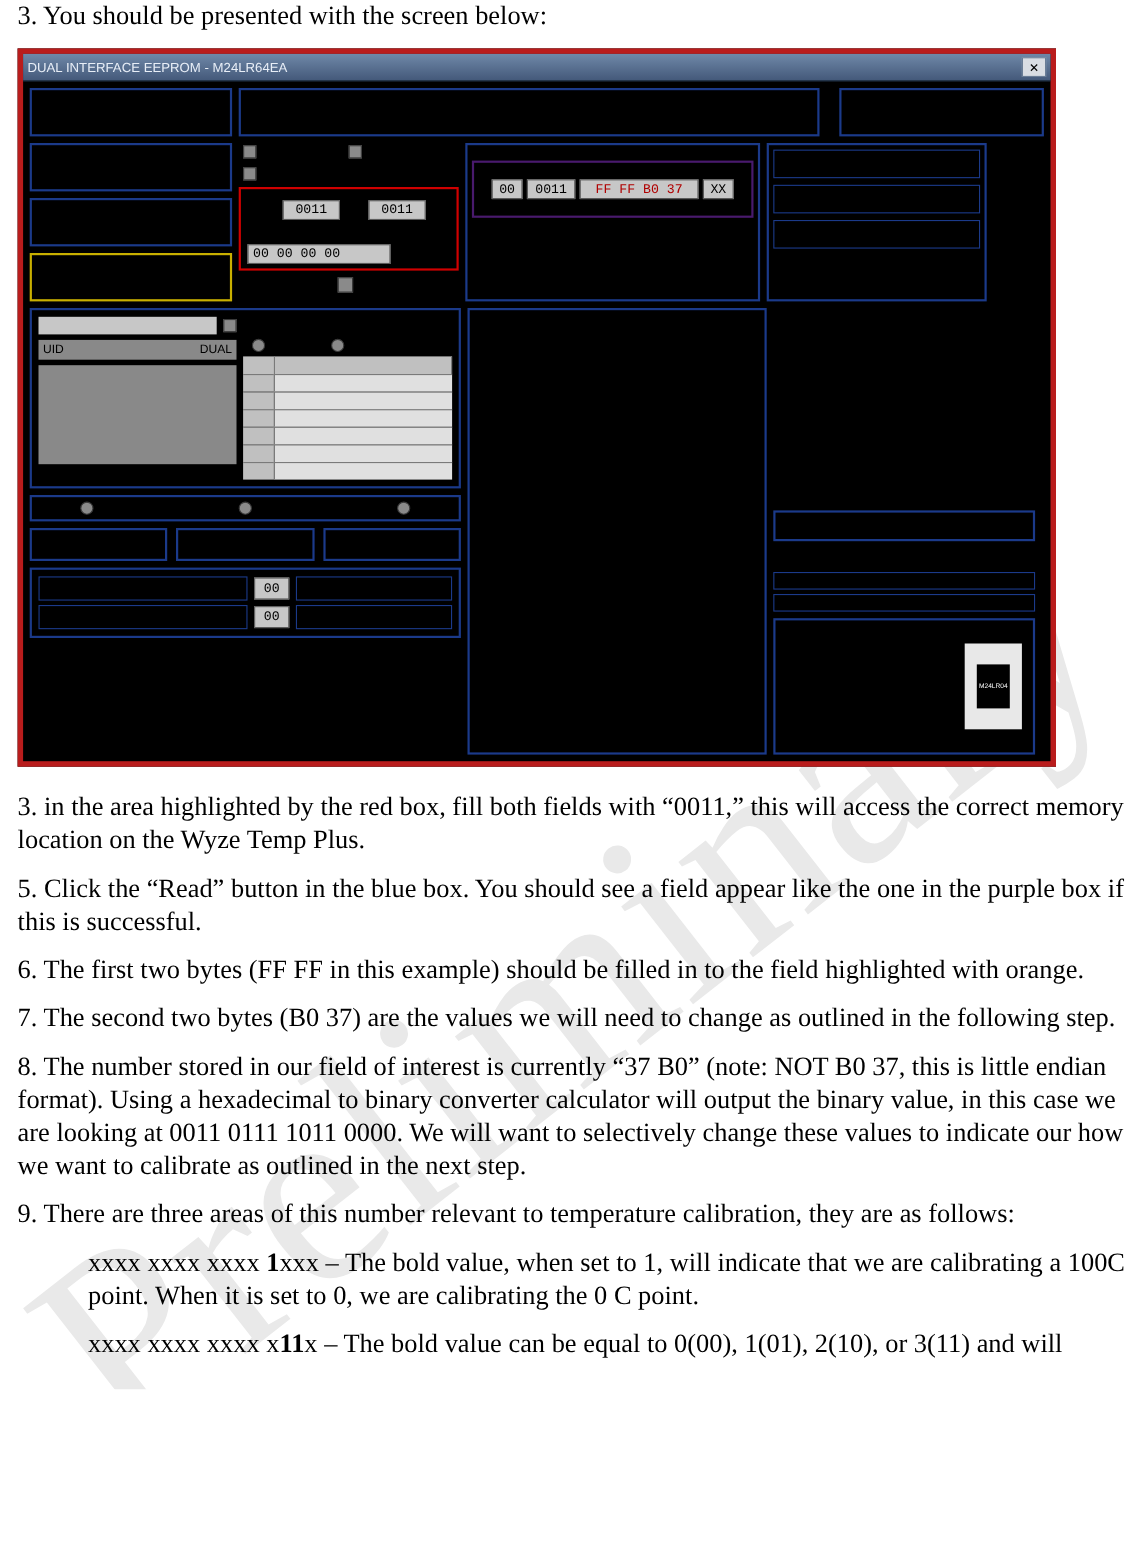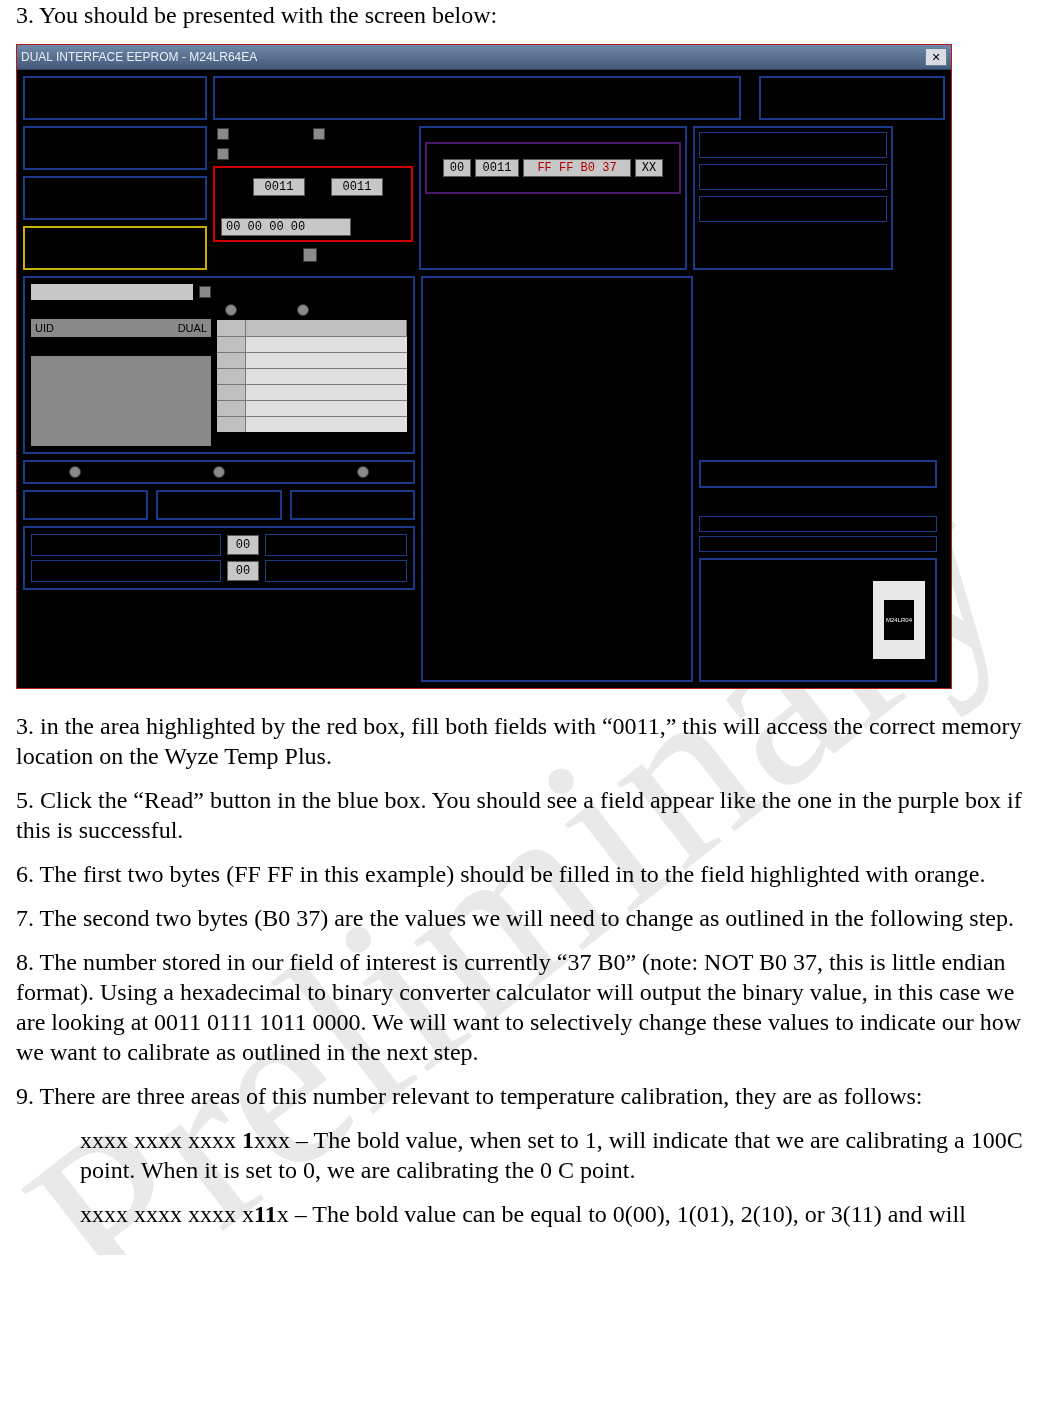--- a/index.html
+++ b/index.html
@@ -6,21 +6,21 @@
   .page{width:1039px;margin:0 auto;padding:0 16px 12px 16px;box-sizing:border-box;position:relative;}
   .watermark{position:absolute;left:-60px;top:760px;font-size:240px;color:#e9e9e9;
     transform:rotate(-38deg);font-family:"Times New Roman",serif;font-weight:400;
     pointer-events:none;user-select:none;z-index:0;letter-spacing:2px;}
   .content{position:relative;z-index:1;}
   .p{font-size:24px;line-height:1.25;margin:0 0 14px 0;}
   .indent{margin-left:64px;}
   .b{font-weight:700;}
 
   
-  .win{width:934px;border:1px solid #b91c1c;background:#000;margin:4px 0 22px 0;}
+  .win{width:934px;border:5px solid #b91c1c;background:#000;margin:4px 0 22px 0;}
   .titlebar{height:24px;background:linear-gradient(#6f88a8,#44597a);display:flex;
     align-items:center;justify-content:space-between;padding:0 4px;border-bottom:1px solid #2a3f5a;}
   .titletext{color:#e8eef7;font-family:Arial,Helvetica,sans-serif;font-size:12px;}
   .closebtn{width:20px;height:16px;background:#d9dde3;border:1px solid #6a7d96;
     display:flex;align-items:center;justify-content:center;font-size:11px;font-family:Arial;}
   .winbody{display:flex;flex-direction:column;padding:6px;gap:6px;}
   .row{display:flex;gap:6px;}
   .blk{background:#000;border:2px solid #1b3a8a;box-sizing:border-box;}
   .topA{width:184px;height:44px;}
   .topWide{width:528px;height:44px;}
@@ -57,21 +57,21 @@
   .df1{width:26px;} .df2{width:42px;} .df3{width:106px;color:#b00000;} .df4{width:26px;}
   .datarest{flex:1;}
 
   .rightcol{width:200px;display:flex;flex-direction:column;gap:6px;padding:4px;
     border:2px solid #1b3a8a;box-sizing:border-box;}
   .rbtn{height:24px;background:#000;border:1px solid #1b3a8a;}
 
   
   .lowblock{border:2px solid #1b3a8a;padding:6px;display:flex;flex-direction:column;gap:4px;}
   .lowtop{display:flex;gap:6px;align-items:flex-start;}
-  .lowleft{flex:1;display:flex;flex-direction:column;gap:19px;}
+  .lowleft{flex:1;display:flex;flex-direction:column;gap:5px;}
   .graybar{background:#c7c7c7;height:16px;}
   .graybarL{background:#898989;height:18px;display:flex;align-items:center;
     font-family:Arial;font-size:11px;color:#000;padding:0 4px;justify-content:space-between;}
   .graypanel{background:#898989;height:90px;}
   .lowright{width:190px;display:flex;flex-direction:column;}
   .tblhdr{display:flex;height:16px;}
   .thc{background:#c0c0c0;border-right:1px solid #7a7a7a;}
   .tblbody{display:flex;flex-direction:column;}
   .trow{display:flex;height:16px;}
   .tc1{width:28px;background:#c0c0c0;border-top:1px solid #7a7a7a;}

